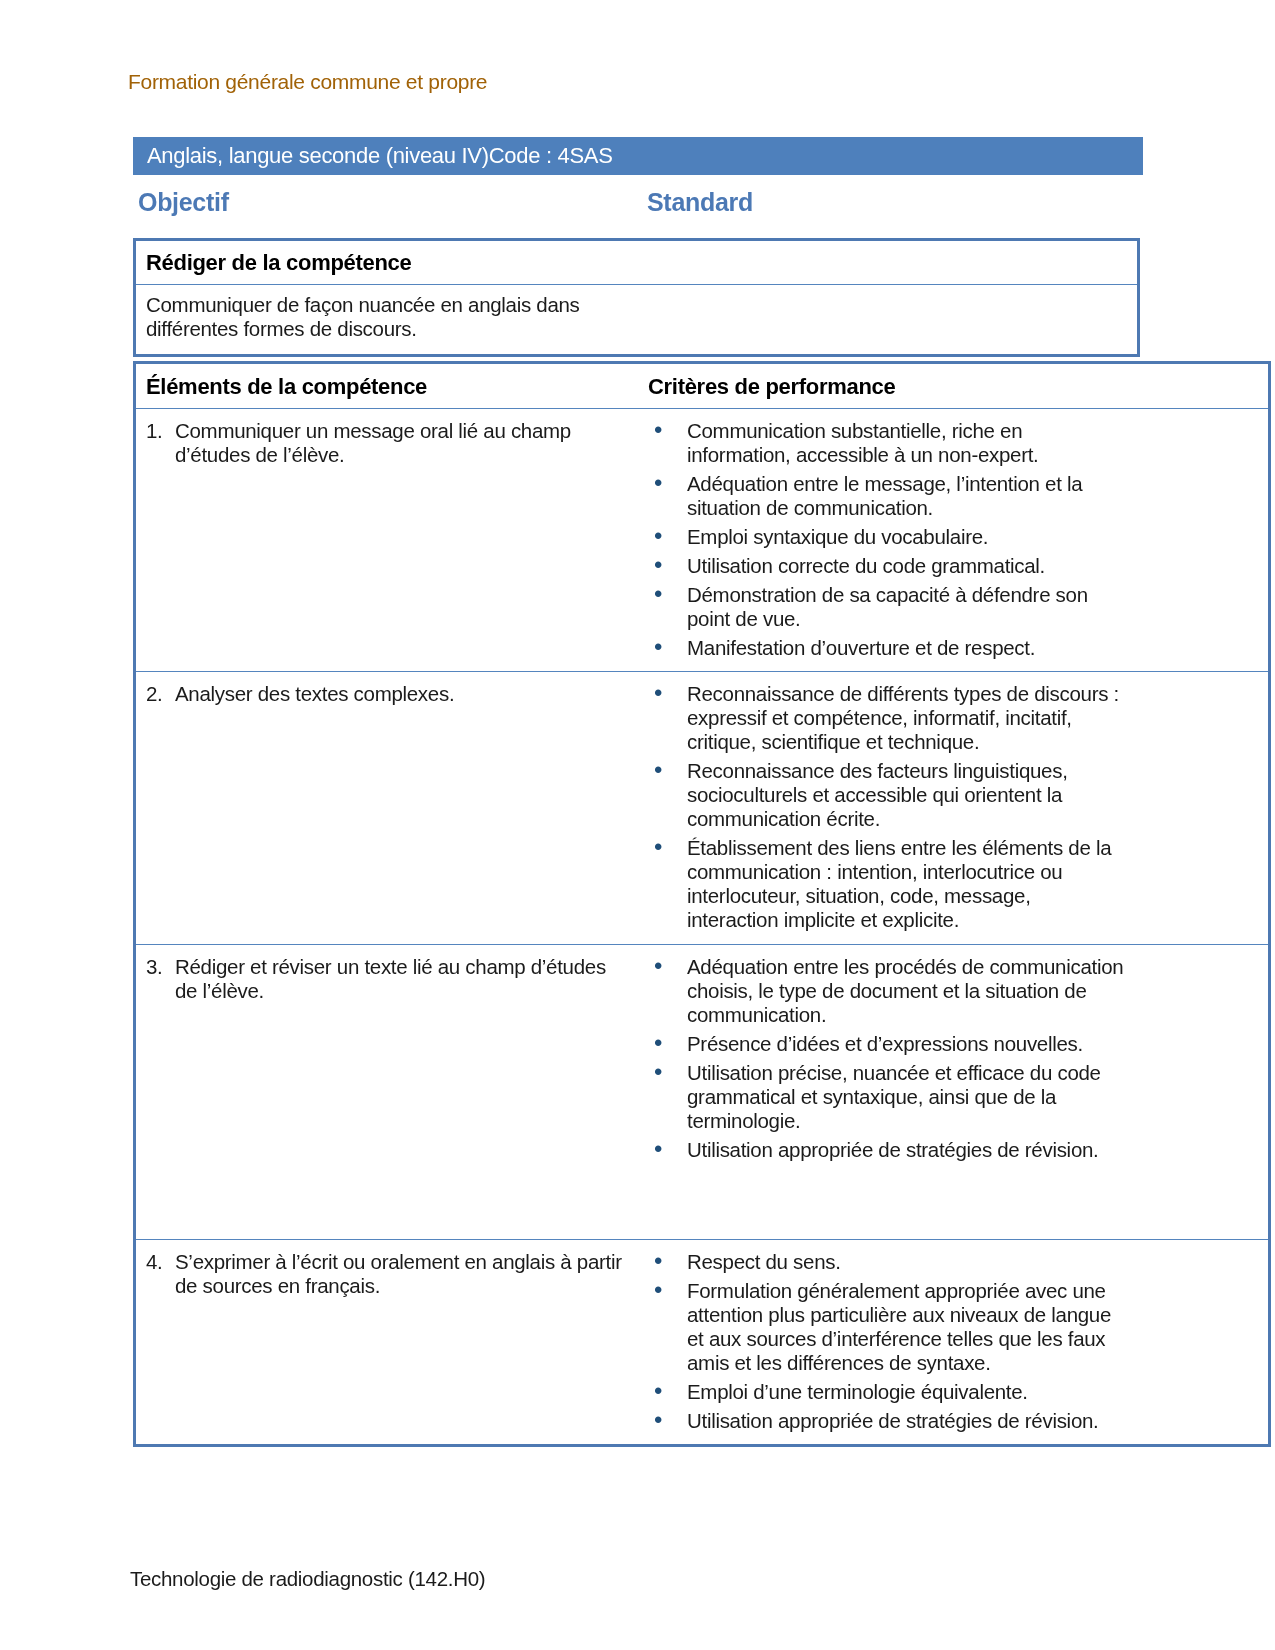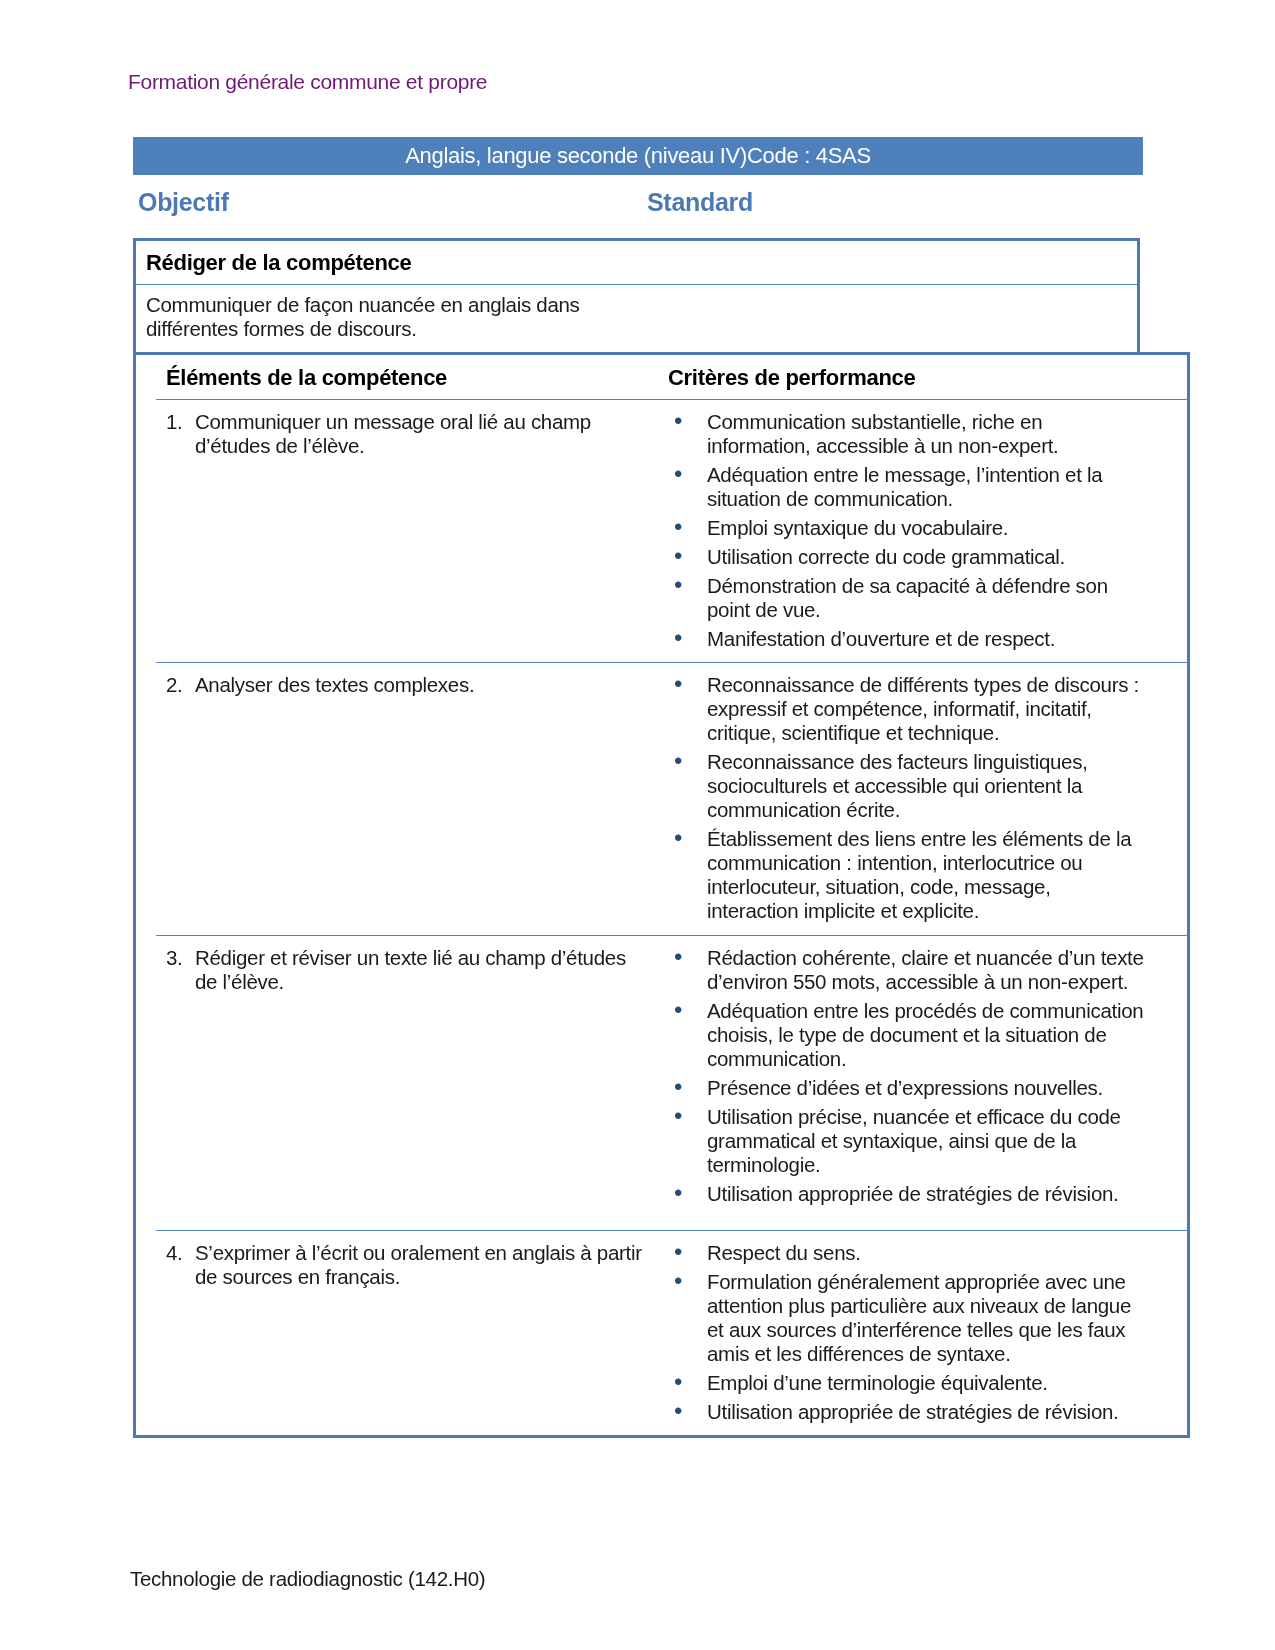--- a/index.html
+++ b/index.html
@@ -7,27 +7,27 @@
     position:relative;
     width:1275px; height:1650px;
     margin:0 auto;
     background:#ffffff;
     font-family:"Liberation Sans","DejaVu Sans",sans-serif;
     color:#1b1b1b;
     letter-spacing:-0.3px;
   }
   .top-label {
     position:absolute; left:128px; top:70px;
-    font-size:21px; color:#701a75;
+    font-size:21px; color:#a16207;
   }
   .title-bar {
     position:absolute; left:133px; top:137px;
     width:1010px; height:38px;
     background:#4e80bc; color:#ffffff;
-    display:flex; align-items:center; justify-content:center;
+    display:flex; align-items:center; justify-content:flex-start;
     box-sizing:border-box; padding:0 14px;
     font-size:22px;
   }
   .section-headers {
     position:absolute; left:133px; top:188px; width:1007px; height:30px;
   }
   .section-headers .objectif { position:absolute; left:5px; top:0; }
   .section-headers .standard { position:absolute; left:514px; top:0; }
   .section-headers span {
     font-weight:bold; font-size:25px; color:#4c79b5;
@@ -43,25 +43,24 @@
     font-weight:bold; font-size:22px; color:#000;
     border-bottom:1px solid #5585be;
   }
   .enonce-box .box-body {
     padding:8px 10px 13px 10px;
     font-size:20.5px; line-height:24px;
   }
   .enonce-box .box-body div { max-width:470px; }
 
   .comp-table {
-    position:absolute; left:133px; top:352px; width:1057px;
+    position:absolute; left:133px; top:361px; width:1138px;
     box-sizing:border-box;
     border:3px solid #4e79b2;
     background:#fff;
-    padding-left:20px;
   }
   .t-row { display:flex; }
   .t-row .c-left  { width:502px; box-sizing:border-box; }
   .t-row .c-right { width:499px; box-sizing:border-box; }
   .t-header { min-height:44px; border-bottom:1px solid #5585be; }
   .t-header .c-left, .t-header .c-right {
     padding:10px 10px 6px 10px;
     font-weight:bold; font-size:22px; color:#000;
   }
   .t-body + .t-body { border-top:1px solid #5585be; }
@@ -167,21 +166,20 @@
 
     <div class="t-row t-body row-3">
       <div class="c-left">
         <div class="element-item">
           <span class="num">3.</span>
           <div class="etext">Rédiger et réviser un texte lié au champ d’études de l’élève.</div>
         </div>
       </div>
       <div class="c-right">
         <ul class="crit-list">
-          <li>Rédaction cohérente, claire et nuancée d’un texte d’environ 550 mots, accessible à un non-expert.</li>
           <li>Adéquation entre les procédés de communication choisis, le type de document et la situation de communication.</li>
           <li>Présence d’idées et d’expressions nouvelles.</li>
           <li>Utilisation précise, nuancée et efficace du code grammatical et syntaxique, ainsi que de la terminologie.</li>
           <li>Utilisation appropriée de stratégies de révision.</li>
         </ul>
       </div>
     </div>
 
     <div class="t-row t-body row-4">
       <div class="c-left">

